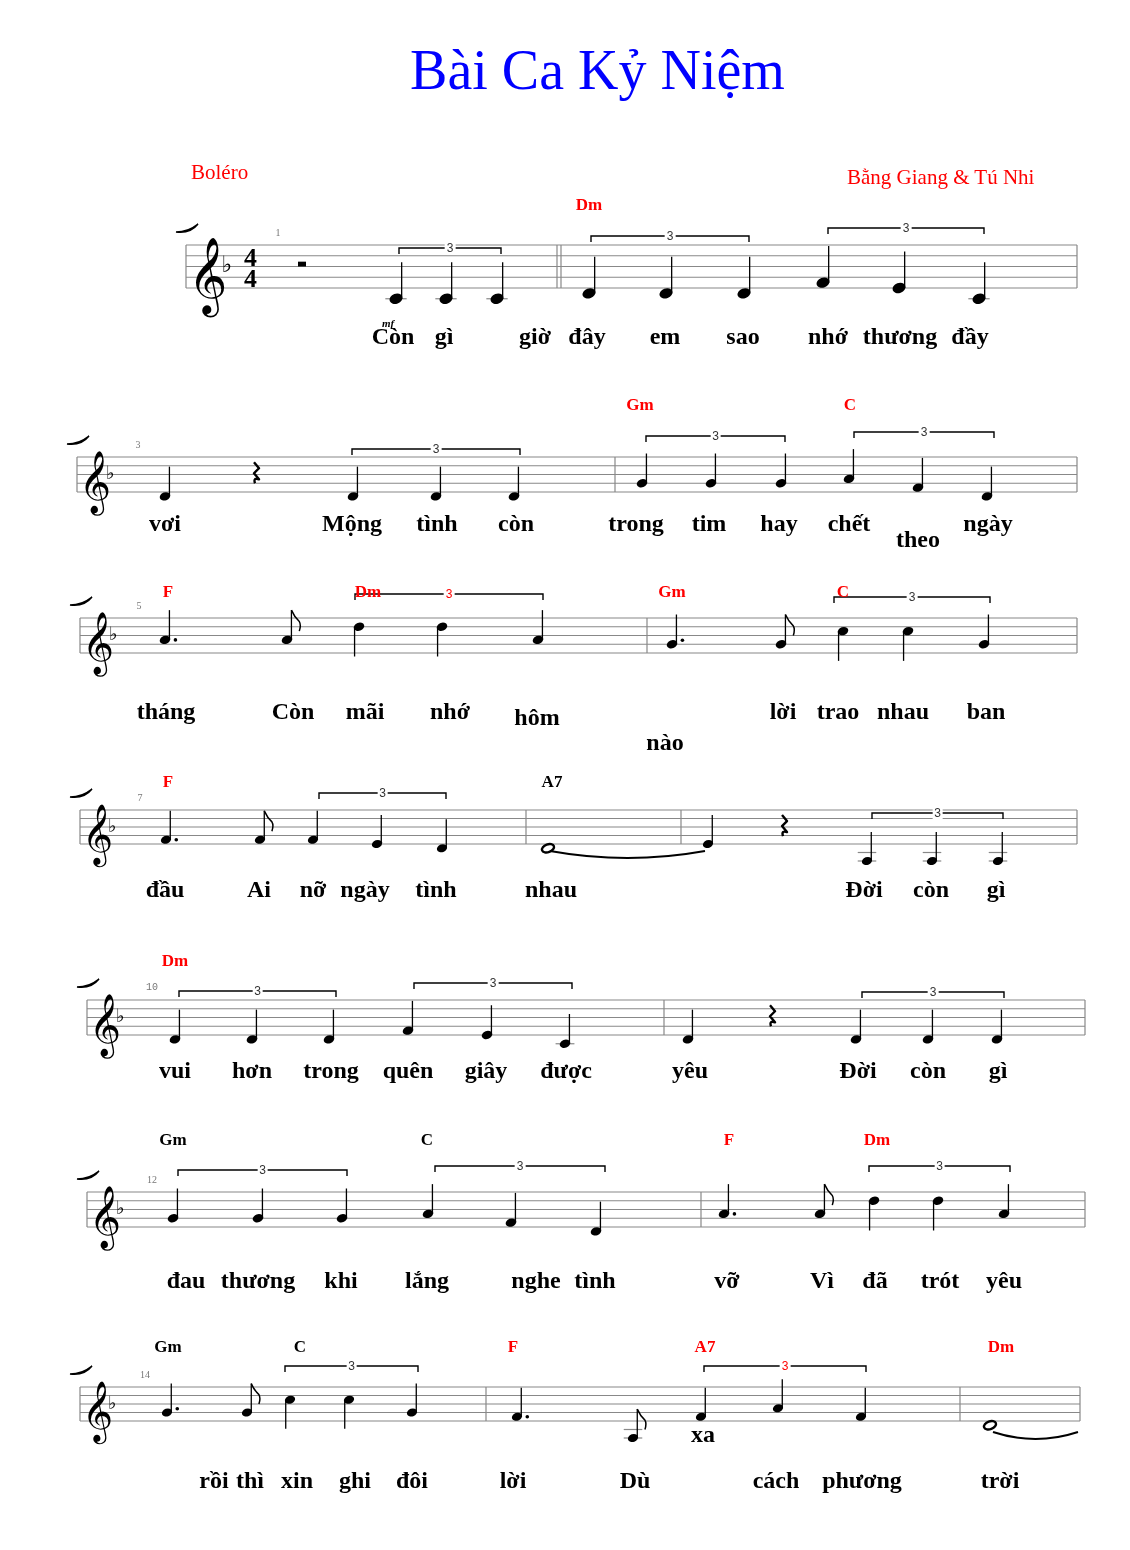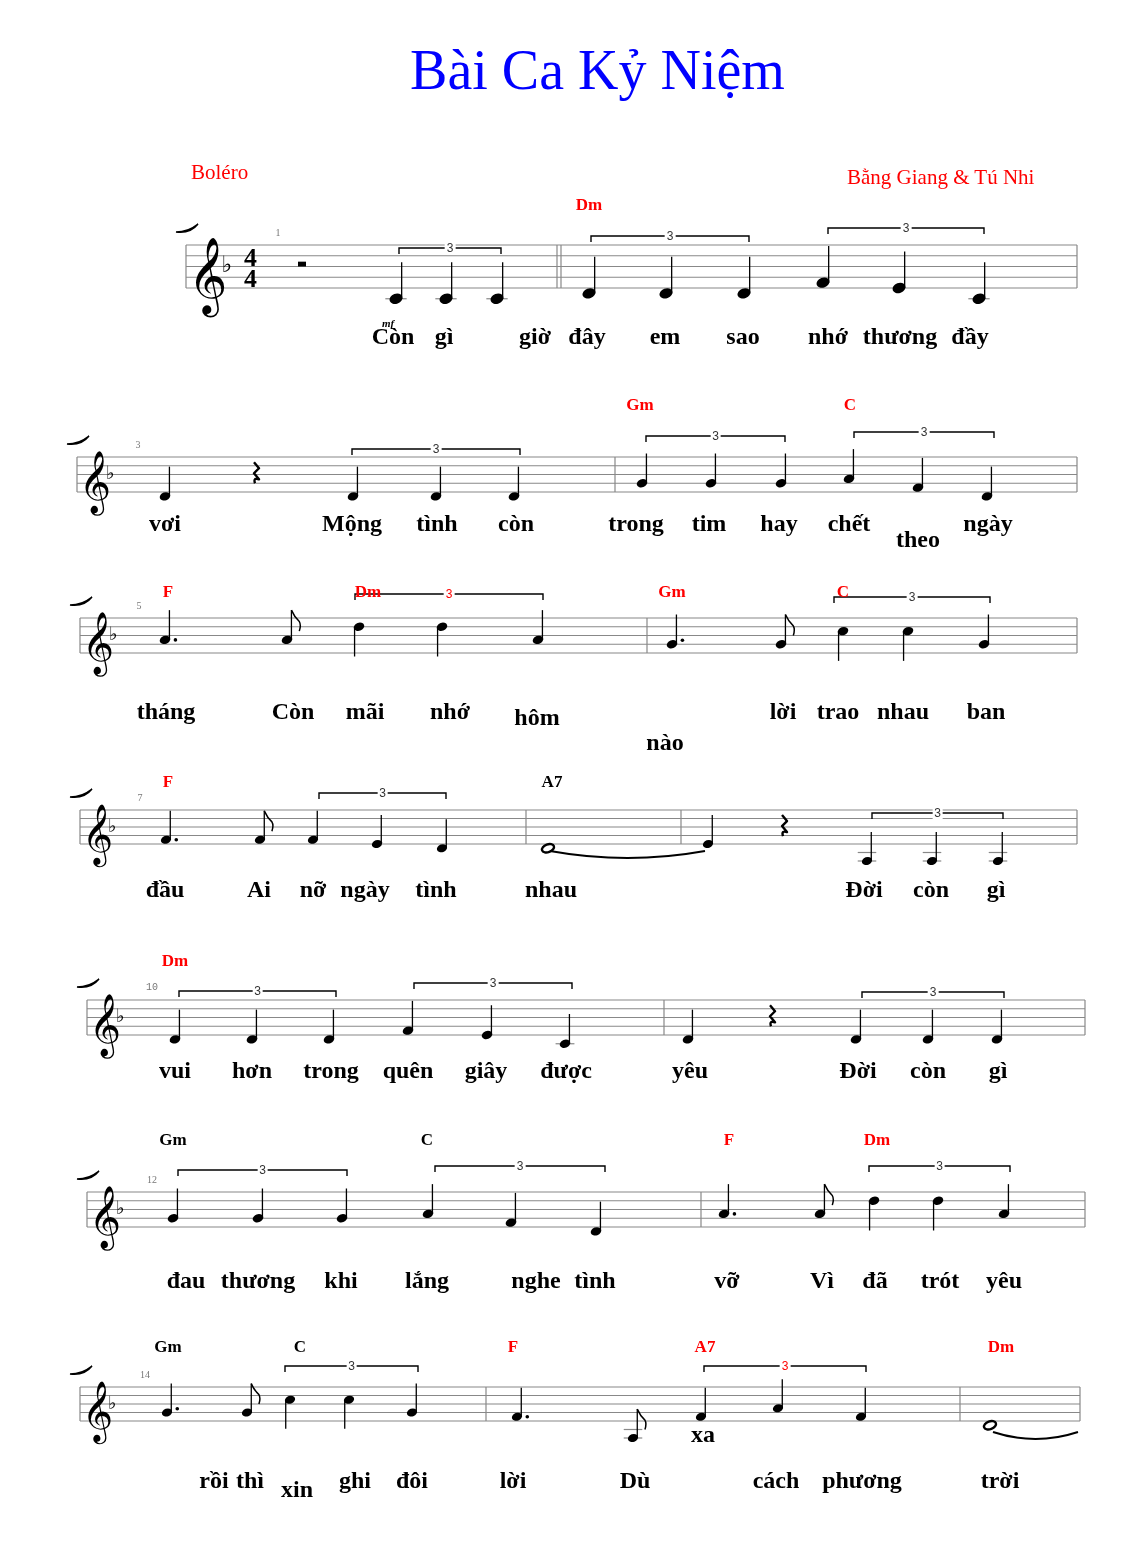--- a/index.html
+++ b/index.html
@@ -606,21 +606,21 @@
       <div class="tuplet-num" style="left: 351.5px; top: 1366px; color: rgb(51, 51, 51);">3</div>
       <div class="tuplet-num" style="left: 785px; top: 1366px; color: rgb(255, 0, 0);">3</div>
       <div class="measure-num" style="left: 145px; top: 1369px;">14</div>
       <div class="chord" style="left: 168px; top: 1337px; color: rgb(0, 0, 0);">Gm</div>
       <div class="chord" style="left: 300px; top: 1337px; color: rgb(0, 0, 0);">C</div>
       <div class="chord" style="left: 513px; top: 1337px; color: rgb(255, 0, 0);">F</div>
       <div class="chord" style="left: 705px; top: 1337px; color: rgb(255, 0, 0);">A7</div>
       <div class="chord" style="left: 1001px; top: 1337px; color: rgb(255, 0, 0);">Dm</div>
       <div class="lyric" style="left: 168px; top: 1467px; margin-left: 46px;">rồi</div>
       <div class="lyric" style="left: 250px; top: 1467px;">thì</div>
-      <div class="lyric" style="left: 297px; top: 1467px; margin-top: 9px;">xin</div>
+      <div class="lyric" style="left: 297px; top: 1467px;">xin</div>
       <div class="lyric" style="left: 355px; top: 1467px;">ghi</div>
       <div class="lyric" style="left: 412px; top: 1467px;">đôi</div>
       <div class="lyric" style="left: 513px; top: 1467px;">lời</div>
       <div class="lyric" style="left: 635px; top: 1467px;">Dù</div>
       <div class="lyric" style="left: 703px; top: 1421px;">xa</div>
       <div class="lyric" style="left: 776px; top: 1467px;">cách</div>
       <div class="lyric" style="left: 862px; top: 1467px;">phương</div>
       <div class="lyric" style="left: 1000px; top: 1467px;">trời</div>
     </div>
   </div>

